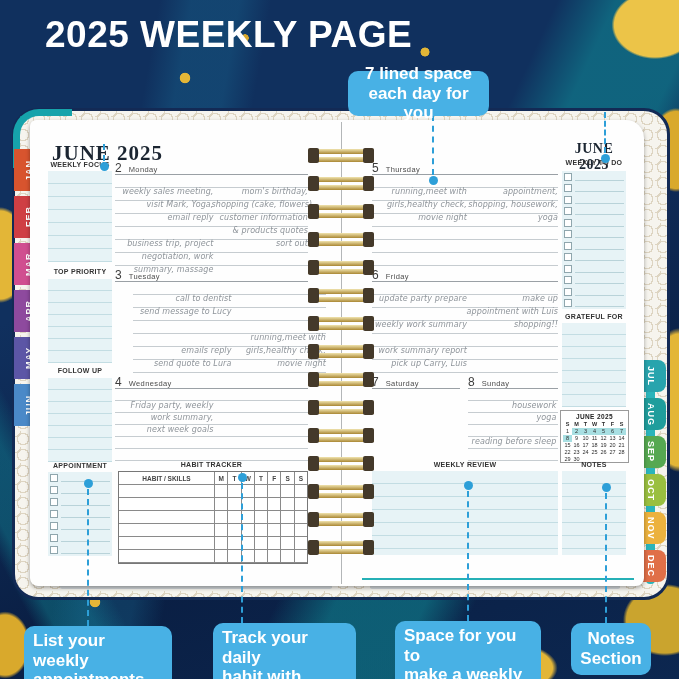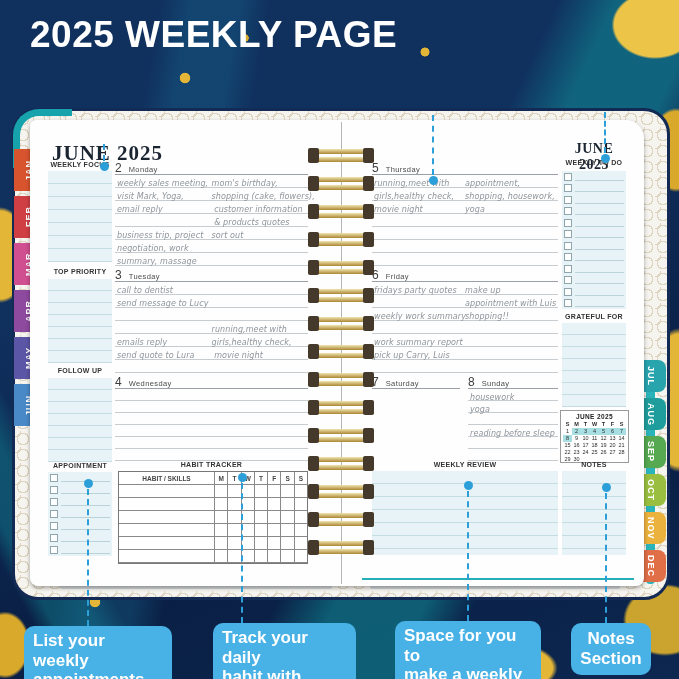--- a/index.html
+++ b/index.html
@@ -16,21 +16,21 @@
       radial-gradient(ellipse 40px 28px at 300px 665px,#caa42e 0 50%,rgba(202,164,46,0) 58%),
       radial-gradient(circle 7px at 185px 78px,#e3b637 0 70%,rgba(227,182,55,0) 80%),
       radial-gradient(circle 5px at 245px 38px,#d9a92c 0 70%,rgba(217,169,44,0) 80%),
       radial-gradient(circle 6px at 425px 52px,#e3b637 0 70%,rgba(227,182,55,0) 80%),
       radial-gradient(circle 7px at 95px 602px,#e3b637 0 70%,rgba(227,182,55,0) 80%),
       radial-gradient(circle 5px at 620px 660px,#e3b637 0 70%,rgba(227,182,55,0) 80%),
       linear-gradient(115deg,rgba(10,40,80,0) 0 56%,rgba(16,142,152,.55) 62% 71%,rgba(10,40,80,0) 76%),
       linear-gradient(100deg,rgba(0,0,0,0) 0 20%,rgba(26,112,152,.32) 24% 30%,rgba(0,0,0,0) 34%),
       linear-gradient(62deg,rgba(0,0,0,0) 0 6%,rgba(18,150,160,.38) 8% 12%,rgba(0,0,0,0) 15%),
       linear-gradient(160deg,#10305e 0 35%,#0a1f44 70%,#0c2750 100%);}
-  .banner-title{position:absolute;left:30px;top:14px;font-size:37px;font-weight:bold;color:#ffffff;letter-spacing:.5px;}
+  .banner-title{position:absolute;left:45px;top:14px;font-size:37px;font-weight:bold;color:#ffffff;letter-spacing:.5px;}
   
   .callout{position:absolute;background:#48b1e5;border-radius:10px;color:#fff;font-weight:bold;
     font-size:17px;line-height:1.16;padding:5px 9px;white-space:pre-line;z-index:10;box-sizing:border-box;}
   .callout.center{text-align:center;display:flex;align-items:center;justify-content:center;}
   
   .dash{position:absolute;width:0;border-left:2px dashed #2d9fd8;z-index:9;}
   .dot{position:absolute;width:9px;height:9px;border-radius:50%;background:#2d9fd8;z-index:9;}
   
   .cover{position:absolute;left:12px;top:108px;width:652px;height:486px;border-radius:26px;z-index:2;
     border:3px solid #132a55;background-color:#f6f4ee;
@@ -71,21 +71,21 @@
   .cb{width:6px;height:6px;border:1px solid #8fa6ad;background:#fff;margin:0 3px 2px 0;flex:none;}
   .cb-row::after{content:"";flex:1;border-bottom:1px solid #b9d3d9;margin-bottom:2px;}
   
   .day{position:absolute;z-index:7;}
   .day-head{height:13px;border-bottom:1px solid #9aa0a5;display:flex;align-items:flex-end;}
   .day-num{font-size:12px;color:#3c3c3c;line-height:12px;}
   .day-name{font-size:7.5px;color:#4c4c4c;margin-left:7px;letter-spacing:.4px;line-height:9px;}
   .day-lines{position:relative;width:100%;}
   .w13{background-image:repeating-linear-gradient(to bottom,rgba(0,0,0,0) 0 12px,#c6ccd0 12px 13px);}
   .w12{background-image:repeating-linear-gradient(to bottom,rgba(0,0,0,0) 0 11px,#c6ccd0 11px 12px);}
-  .hw-col{position:absolute;top:2px;left:2px;width:50%;}
+  .hw-col{position:absolute;top:10px;left:2px;width:50%;text-align:right;}
   .hw-col.b{left:50%;}
   .hw{font-family:"DejaVu Sans",sans-serif;font-style:italic;font-size:8px;color:#8e949a;
     letter-spacing:.1px;white-space:pre;overflow:visible;}
   .h13{height:13px;line-height:14.5px;}
   .h12{height:12px;line-height:13.5px;}
   
   .habit-table{position:absolute;left:118px;top:471px;width:190px;z-index:7;border:1px solid #777;box-sizing:border-box;background:#fff;}
   .ht-row{display:flex;height:12px;border-bottom:1px solid #8a8a8a;}
   .ht-row:last-child{border-bottom:none;}
   .ht-body .ht-row{border-bottom:1px solid #8a8a8a;}
@@ -193,21 +193,21 @@
           <div class="hw h13">sort out</div>
         </div>
     </div>
   </div>
 
   <div class="day" style="left:115px;top:268px;width:193px;">
     <div class="day-head">
       <span class="day-num">3</span>
       <span class="day-name">Tuesday</span>
     </div>
-    <div class="day-lines w13" style="height:92px;">
+    <div class="day-lines w13" style="height:92px;margin-left:18px;">
       <div class="hw-col">
           <div class="hw h13">call to dentist</div>
           <div class="hw h13">send message to Lucy</div>
           <div class="hw h13"></div>
           <div class="hw h13"></div>
           <div class="hw h13">emails reply</div>
           <div class="hw h13">send quote to Lura</div>
         </div>
       <div class="hw-col b">
           <div class="hw h13"></div>
@@ -219,20 +219,25 @@
         </div>
     </div>
   </div>
 
   <div class="day" style="left:115px;top:375px;width:193px;">
     <div class="day-head">
       <span class="day-num">4</span>
       <span class="day-name">Wednesday</span>
     </div>
     <div class="day-lines w12" style="height:73px;">
+      <div class="hw-col">
+          <div class="hw h12">Friday party, weekly</div>
+          <div class="hw h12">work summary,</div>
+          <div class="hw h12">next week goals</div>
+        </div>
     </div>
   </div>
 
   <div class="sec-label" style="left:115px;top:461px;width:193px;text-align:center;">HABIT TRACKER</div>
   <div class="habit-table">
     <div class="ht-row">
       <div class="ht-name">HABIT / SKILLS</div>
       <div class="ht-days">
           <div class="ht-th">M</div>
           <div class="ht-th">T</div>
@@ -434,21 +439,21 @@
     </div>
   </div>
 
   <div class="day" style="left:372px;top:268px;width:186px;">
     <div class="day-head">
       <span class="day-num">6</span>
       <span class="day-name">Friday</span>
     </div>
     <div class="day-lines w13" style="height:92px;">
       <div class="hw-col">
-          <div class="hw h13">fridays party quotes</div>
+          <div class="hw h13">update party prepare</div>
           <div class="hw h13"></div>
           <div class="hw h13">weekly work summary</div>
           <div class="hw h13"></div>
           <div class="hw h13">work summary report</div>
           <div class="hw h13">pick up Carry, Luis</div>
         </div>
       <div class="hw-col b">
           <div class="hw h13">make up</div>
           <div class="hw h13">appointment with Luis</div>
           <div class="hw h13">shopping!!</div>
@@ -504,20 +509,22 @@
   <div class="dot" style="left:601px;top:154px;"></div>
   <div class="dot" style="left:84px;top:479px;"></div>
   <div class="dash" style="left:87px;top:489px;height:137px;"></div>
   <div class="dot" style="left:238px;top:473px;"></div>
   <div class="dash" style="left:241px;top:483px;height:140px;"></div>
   <div class="dot" style="left:464px;top:481px;"></div>
   <div class="dash" style="left:467px;top:491px;height:130px;"></div>
   <div class="dot" style="left:602px;top:483px;"></div>
   <div class="dash" style="left:605px;top:493px;height:130px;"></div>
 
+  <div class="callout center" style="left:348px;top:71px;width:141px;height:45px;">7 lined space
+each day for you</div>
   <div class="callout" style="left:24px;top:626px;width:148px;">List your weekly
 appointments</div>
   <div class="callout" style="left:213px;top:623px;width:143px;">Track your daily
 habit with
 check box</div>
   <div class="callout" style="left:395px;top:621px;width:146px;">Space for you to
 make a weekly
 summary</div>
   <div class="callout center" style="left:571px;top:623px;width:80px;height:52px;">Notes
 Section</div>

